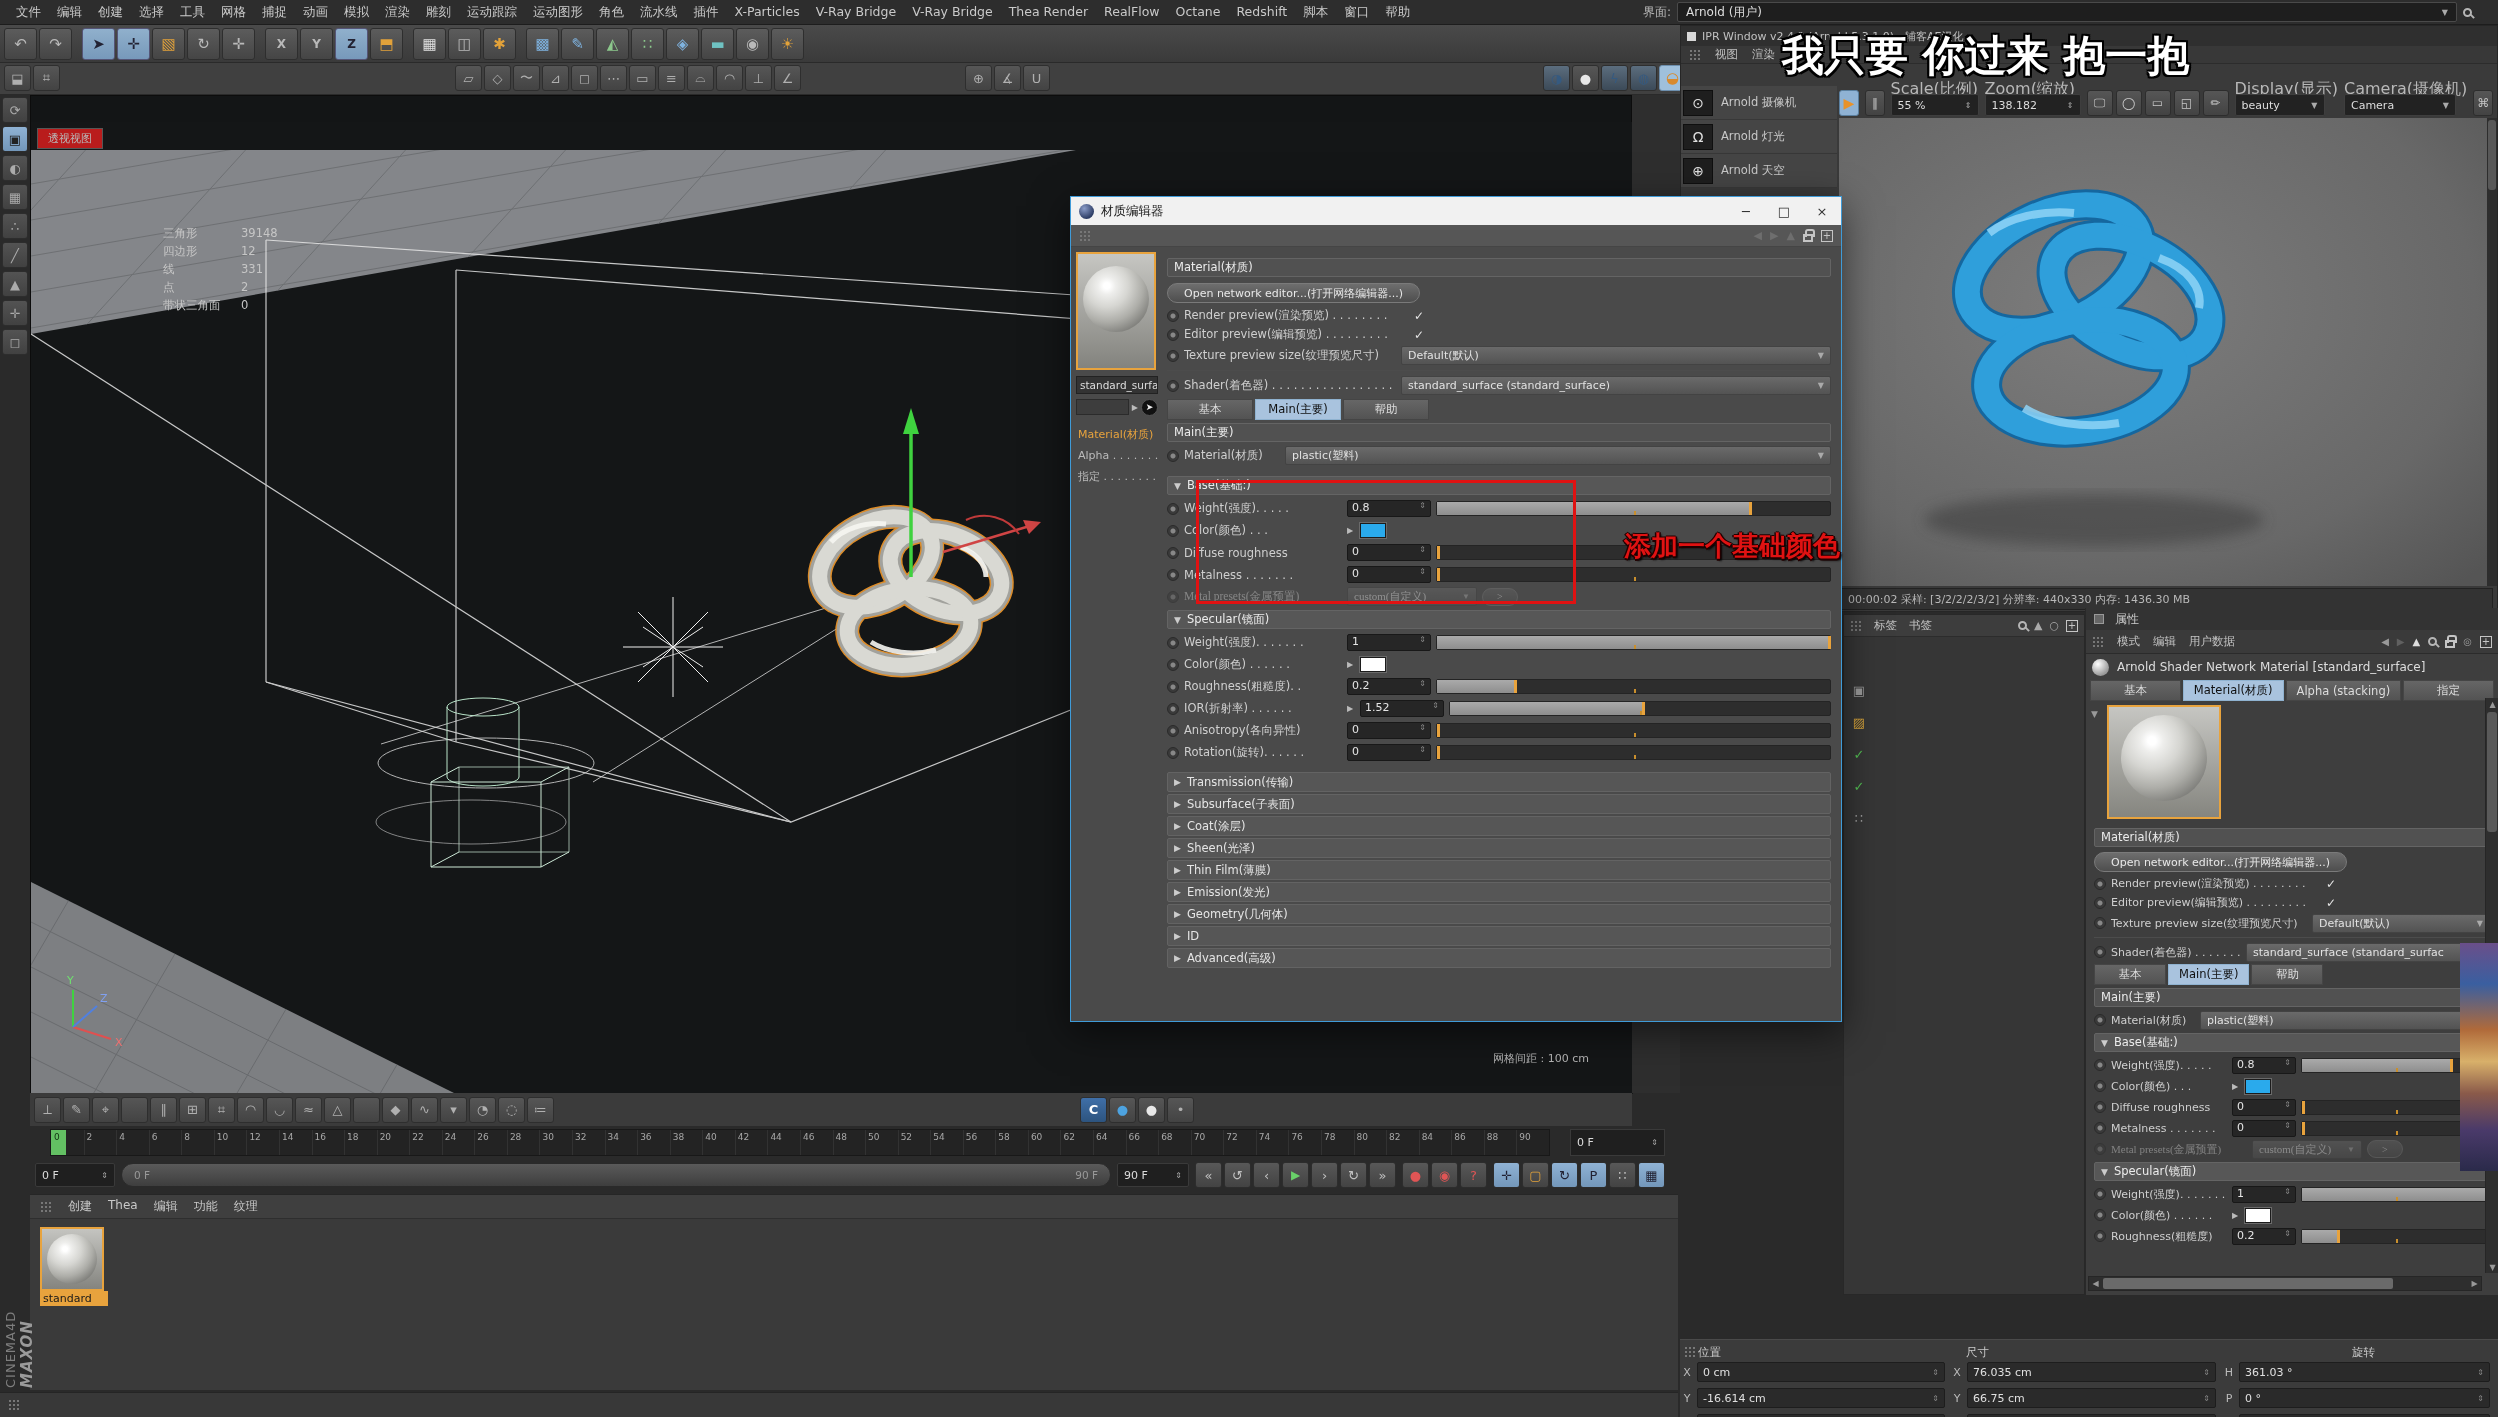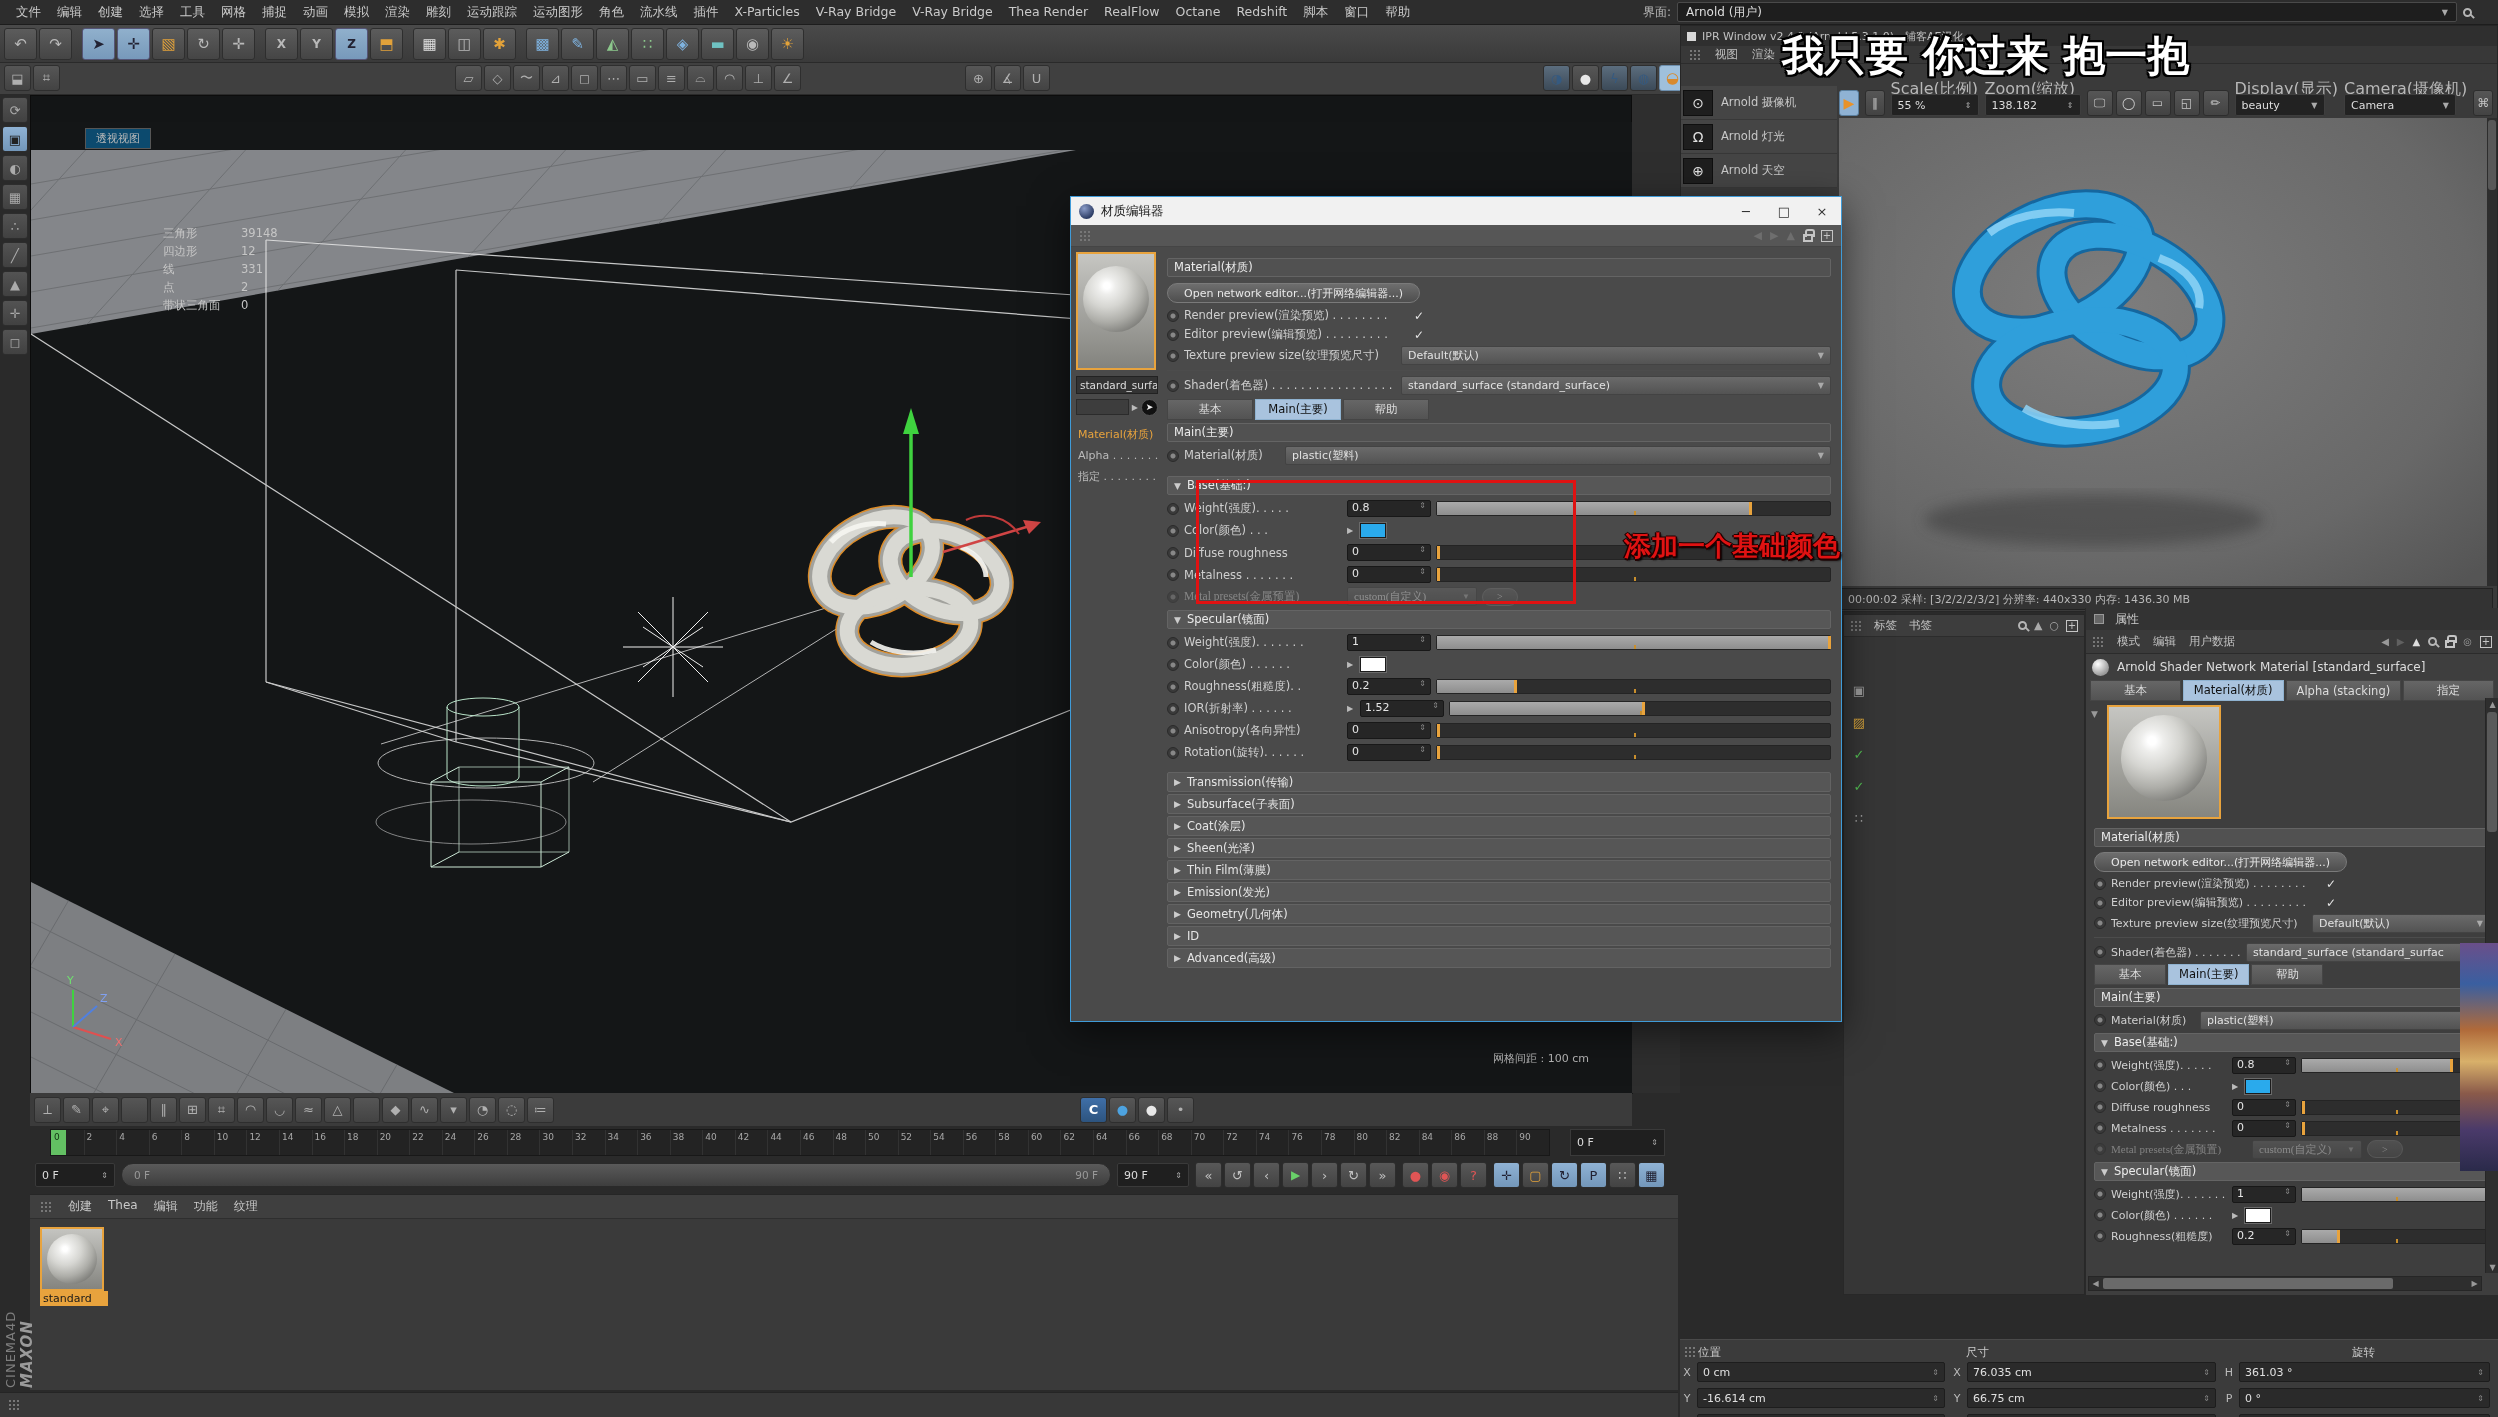--- a/index.html
+++ b/index.html
@@ -35,21 +35,21 @@
   .sicon.on{background:#9fc0dc;border-color:#6d8fae;}
   .trow{display:flex;gap:2px;align-items:center;position:absolute;top:2px;}
   
   #lefttools{left:0;top:95px;width:30px;display:flex;flex-direction:column;gap:3px;padding:2px;}
   .licon{width:26px;height:26px;background:linear-gradient(180deg,#535353,#414141);border:1px solid #2d2d2d;border-radius:3px;display:flex;align-items:center;justify-content:center;font-size:13px;color:#ababab;}
   .licon.on{background:linear-gradient(180deg,#8fb2d4,#7397ba);color:#222;}
   
   #viewport{left:30px;top:95px;width:1602px;height:998px;background:#131516;border:1px solid #0c0c0c;}
   #vpmenu{height:26px;background:#3e3e3e;border-bottom:1px solid #2b2b2b;display:flex;align-items:center;gap:18px;padding-left:10px;}
   #vpmenu .mitem{color:#c5c5c5;font-size:12px;}
-  #vplabel{left:6px;top:32px;background:#0c4a6e;border:1px solid #565656;color:#b9b9b9;font-size:11px;padding:2px 10px;margin-left:48px;}
+  #vplabel{left:6px;top:32px;background:#b91c1c;border:1px solid #565656;color:#b9b9b9;font-size:11px;padding:2px 10px;}
   #vpstats{left:132px;top:128px;font-size:11.5px;color:#c6c6c6;line-height:18px;}
   #vpstats .k{display:inline-block;width:78px;}
   #vpgrid{right:42px;bottom:26px;font-size:11px;color:#b5b5b5;}
   
   #botrow{left:30px;top:1093px;width:1602px;height:34px;background:#3b3b3b;border-bottom:1px solid #2a2a2a;display:flex;align-items:center;gap:2px;padding-left:4px;position:absolute;}
   #botrow .cluster{position:absolute;left:1050px;display:flex;gap:2px;}
   .sicon.bluebg{background:linear-gradient(180deg,#3f6fa8,#2d547f);color:#fff;font-weight:bold;}
   .sicon.bluedot{color:#4da3e0;}
   .sicon.lightdot{color:#e8e8e8;}
   #timeline{left:35px;top:1129px;width:1630px;height:27px;position:absolute;}

